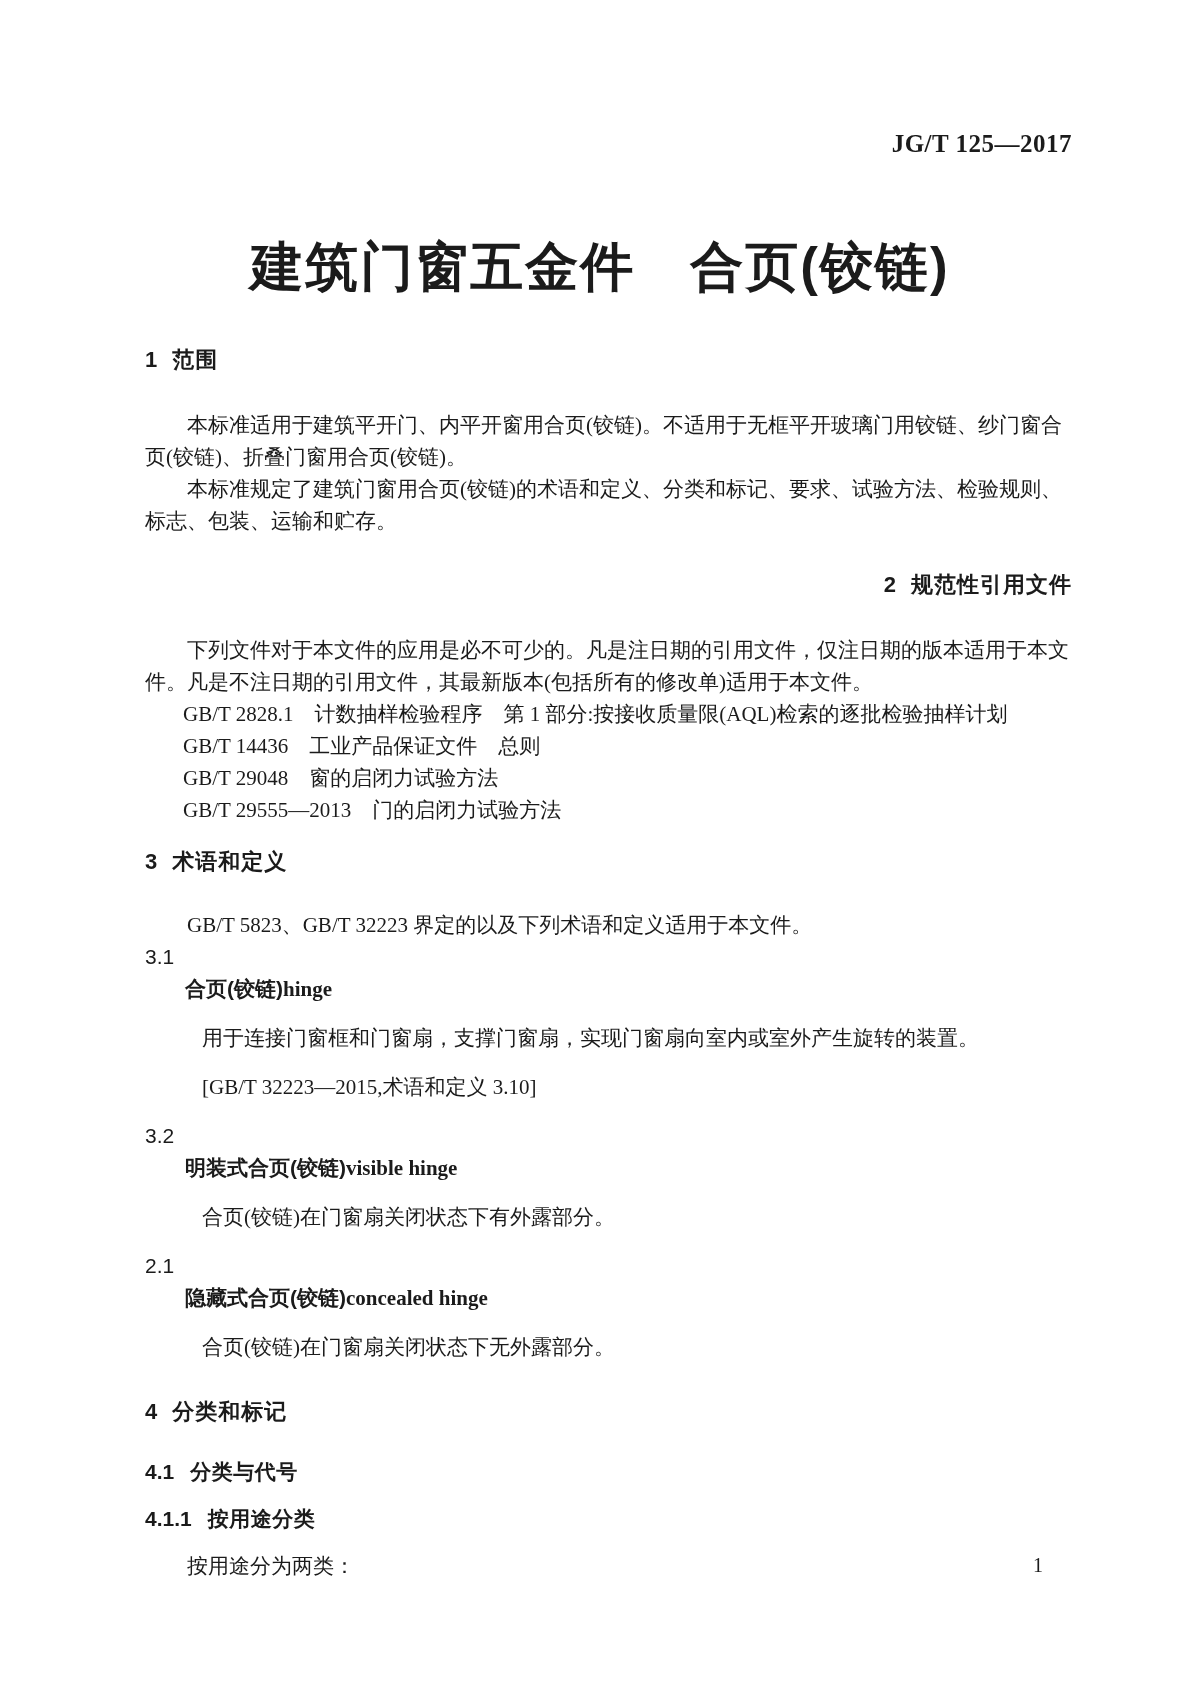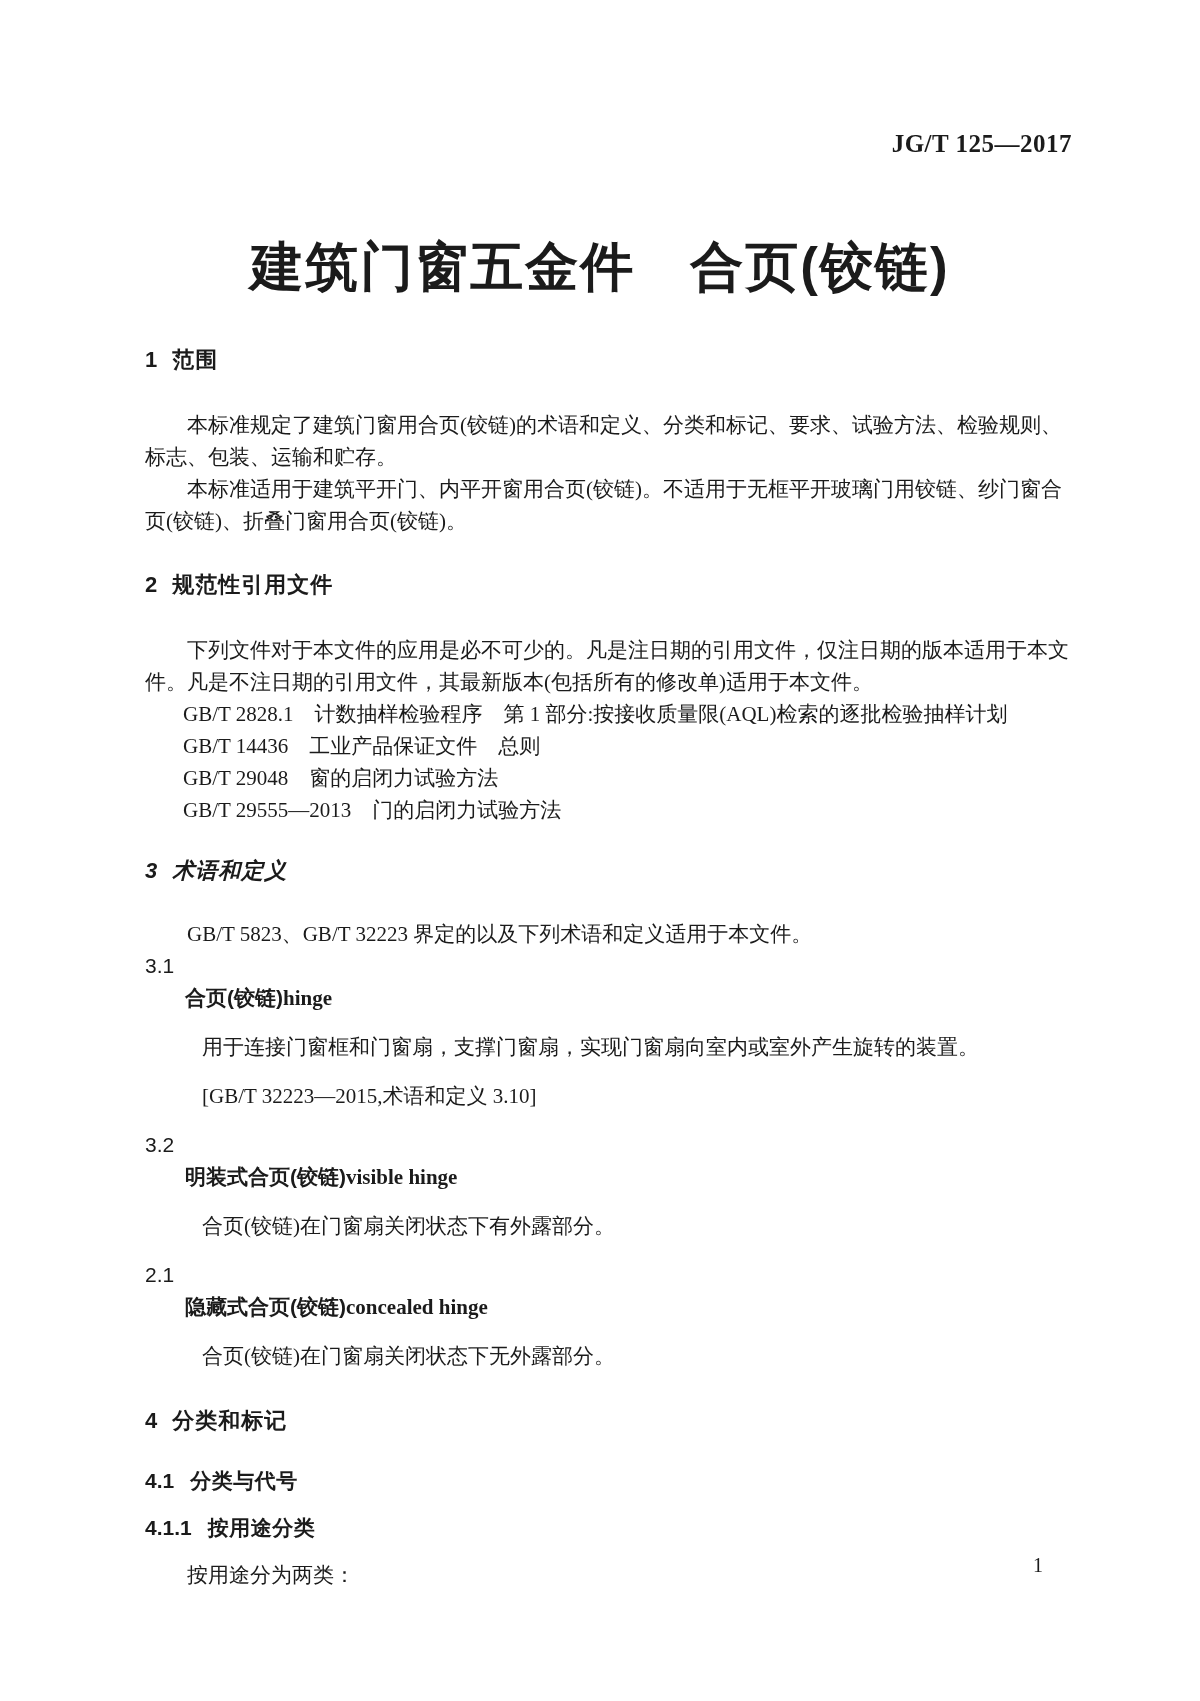--- a/index.html
+++ b/index.html
@@ -31,22 +31,22 @@
     position:absolute; left:145px; top:344px; width:927px;
     line-height:32px;
   }
   .h1 {
     margin:0 0 33px 0;
     font-family:"Liberation Sans","DejaVu Sans",sans-serif;
     font-weight:700; font-size:22px; line-height:32px;
     letter-spacing:1px;
   }
   .h1 .hnum { margin-right:15px; letter-spacing:0; }
-  .mt-s2 { margin-top:32px; }
-  .mt-s3 { margin-top:29px; margin-bottom:31px;font-style:italic; }
+  .mt-s2 { margin-top:32px;text-align:right; }
+  .mt-s3 { margin-top:20px; margin-bottom:31px; }
   .mt-s4 { margin-top:33px; margin-bottom:0; }
   .h2 {
     margin:0;
     font-family:"Liberation Sans","DejaVu Sans",sans-serif;
     font-weight:700; font-size:21px; line-height:32px;
     letter-spacing:0.5px;
   }
   .h2 .hnum { margin-right:16px; letter-spacing:0; }
   .mt-s41 { margin-top:28px; }
   .mt-s411 { margin-top:15px; }
@@ -73,22 +73,22 @@
 
 <div class="page">
 
   <div class="header-code">JG/T 125—2017</div>
 
   <div class="doc-title">建筑门窗五金件　合页(铰链)</div>
 
   <div class="content">
 
     <h2 class="h1"><span class="hnum">1</span><span>范围</span></h2>
+    <p class="bp ind">本标准适用于建筑平开门、内平开窗用合页(铰链)。不适用于无框平开玻璃门用铰链、纱门窗合页(铰链)、折叠门窗用合页(铰链)。</p>
     <p class="bp ind">本标准规定了建筑门窗用合页(铰链)的术语和定义、分类和标记、要求、试验方法、检验规则、标志、包装、运输和贮存。</p>
-    <p class="bp ind">本标准适用于建筑平开门、内平开窗用合页(铰链)。不适用于无框平开玻璃门用铰链、纱门窗合页(铰链)、折叠门窗用合页(铰链)。</p>
 
     <h2 class="h1 mt-s2"><span class="hnum">2</span><span>规范性引用文件</span></h2>
     <p class="bp ind">下列文件对于本文件的应用是必不可少的。凡是注日期的引用文件，仅注日期的版本适用于本文件。凡是不注日期的引用文件，其最新版本(包括所有的修改单)适用于本文件。</p>
     <p class="bp ref">GB/T 2828.1　计数抽样检验程序　第 1 部分:按接收质量限(AQL)检索的逐批检验抽样计划</p>
     <p class="bp ref">GB/T 14436　工业产品保证文件　总则</p>
     <p class="bp ref">GB/T 29048　窗的启闭力试验方法</p>
     <p class="bp ref">GB/T 29555—2013　门的启闭力试验方法</p>
 
     <h2 class="h1 mt-s3"><span class="hnum">3</span><span>术语和定义</span></h2>
     <p class="bp ind">GB/T 5823、GB/T 32223 界定的以及下列术语和定义适用于本文件。</p>

